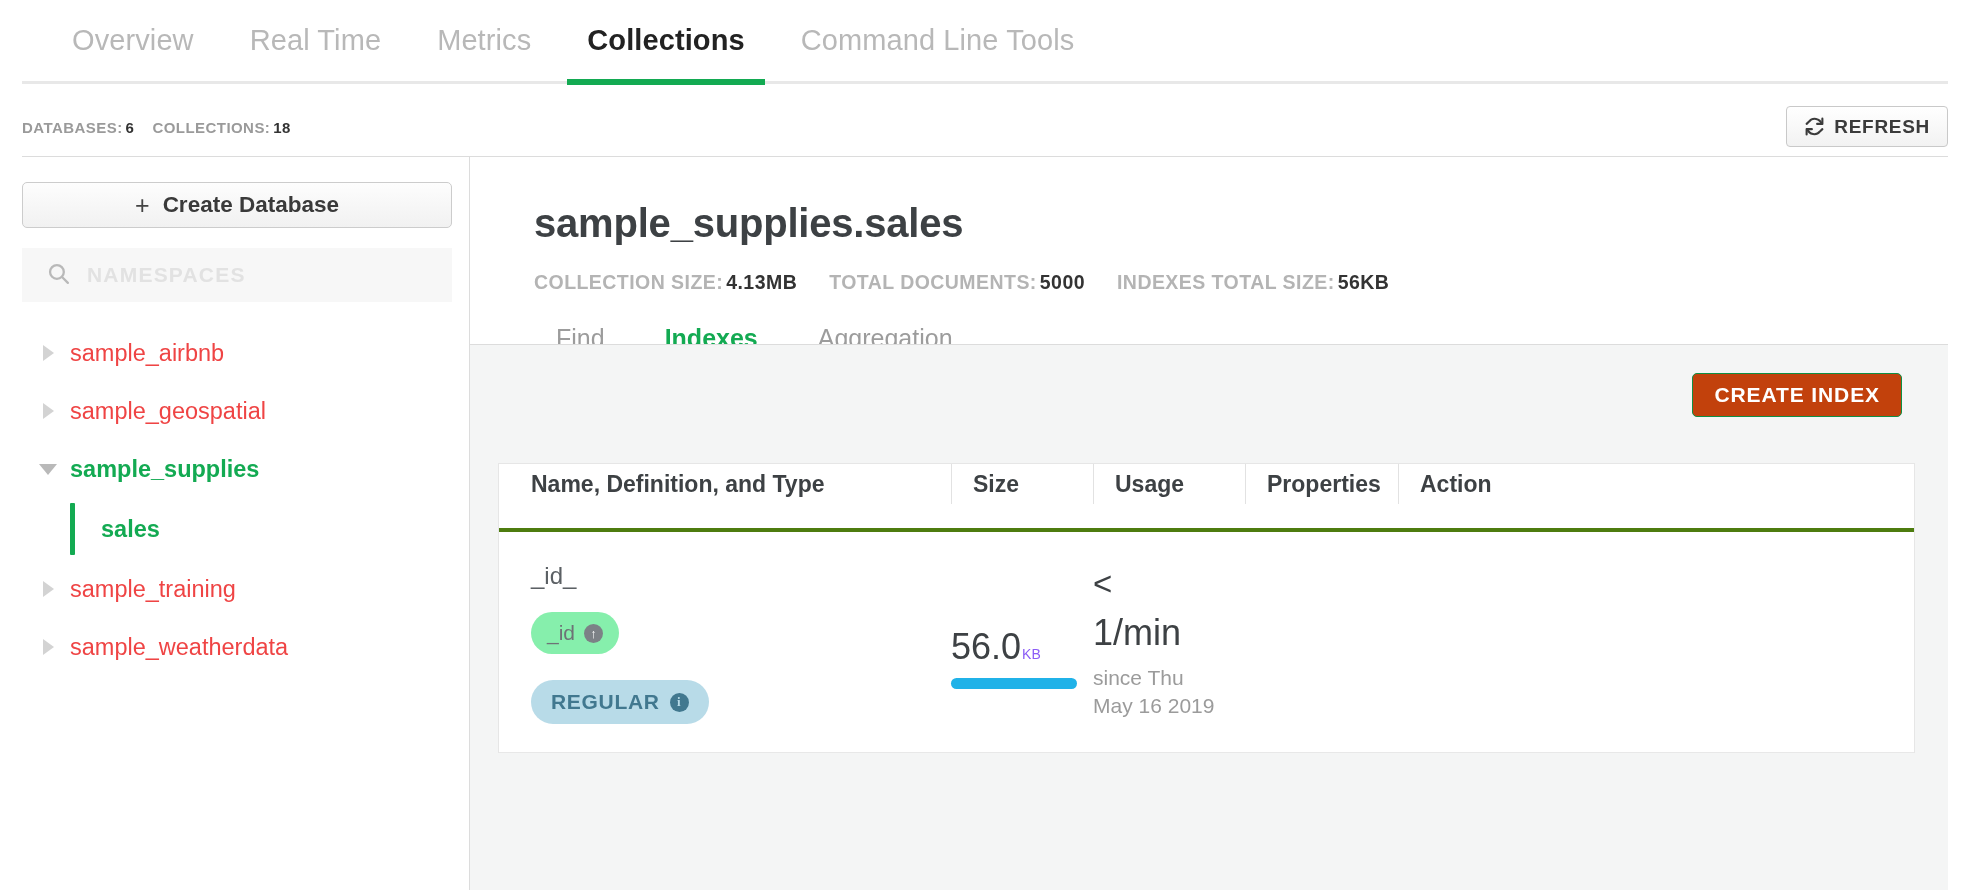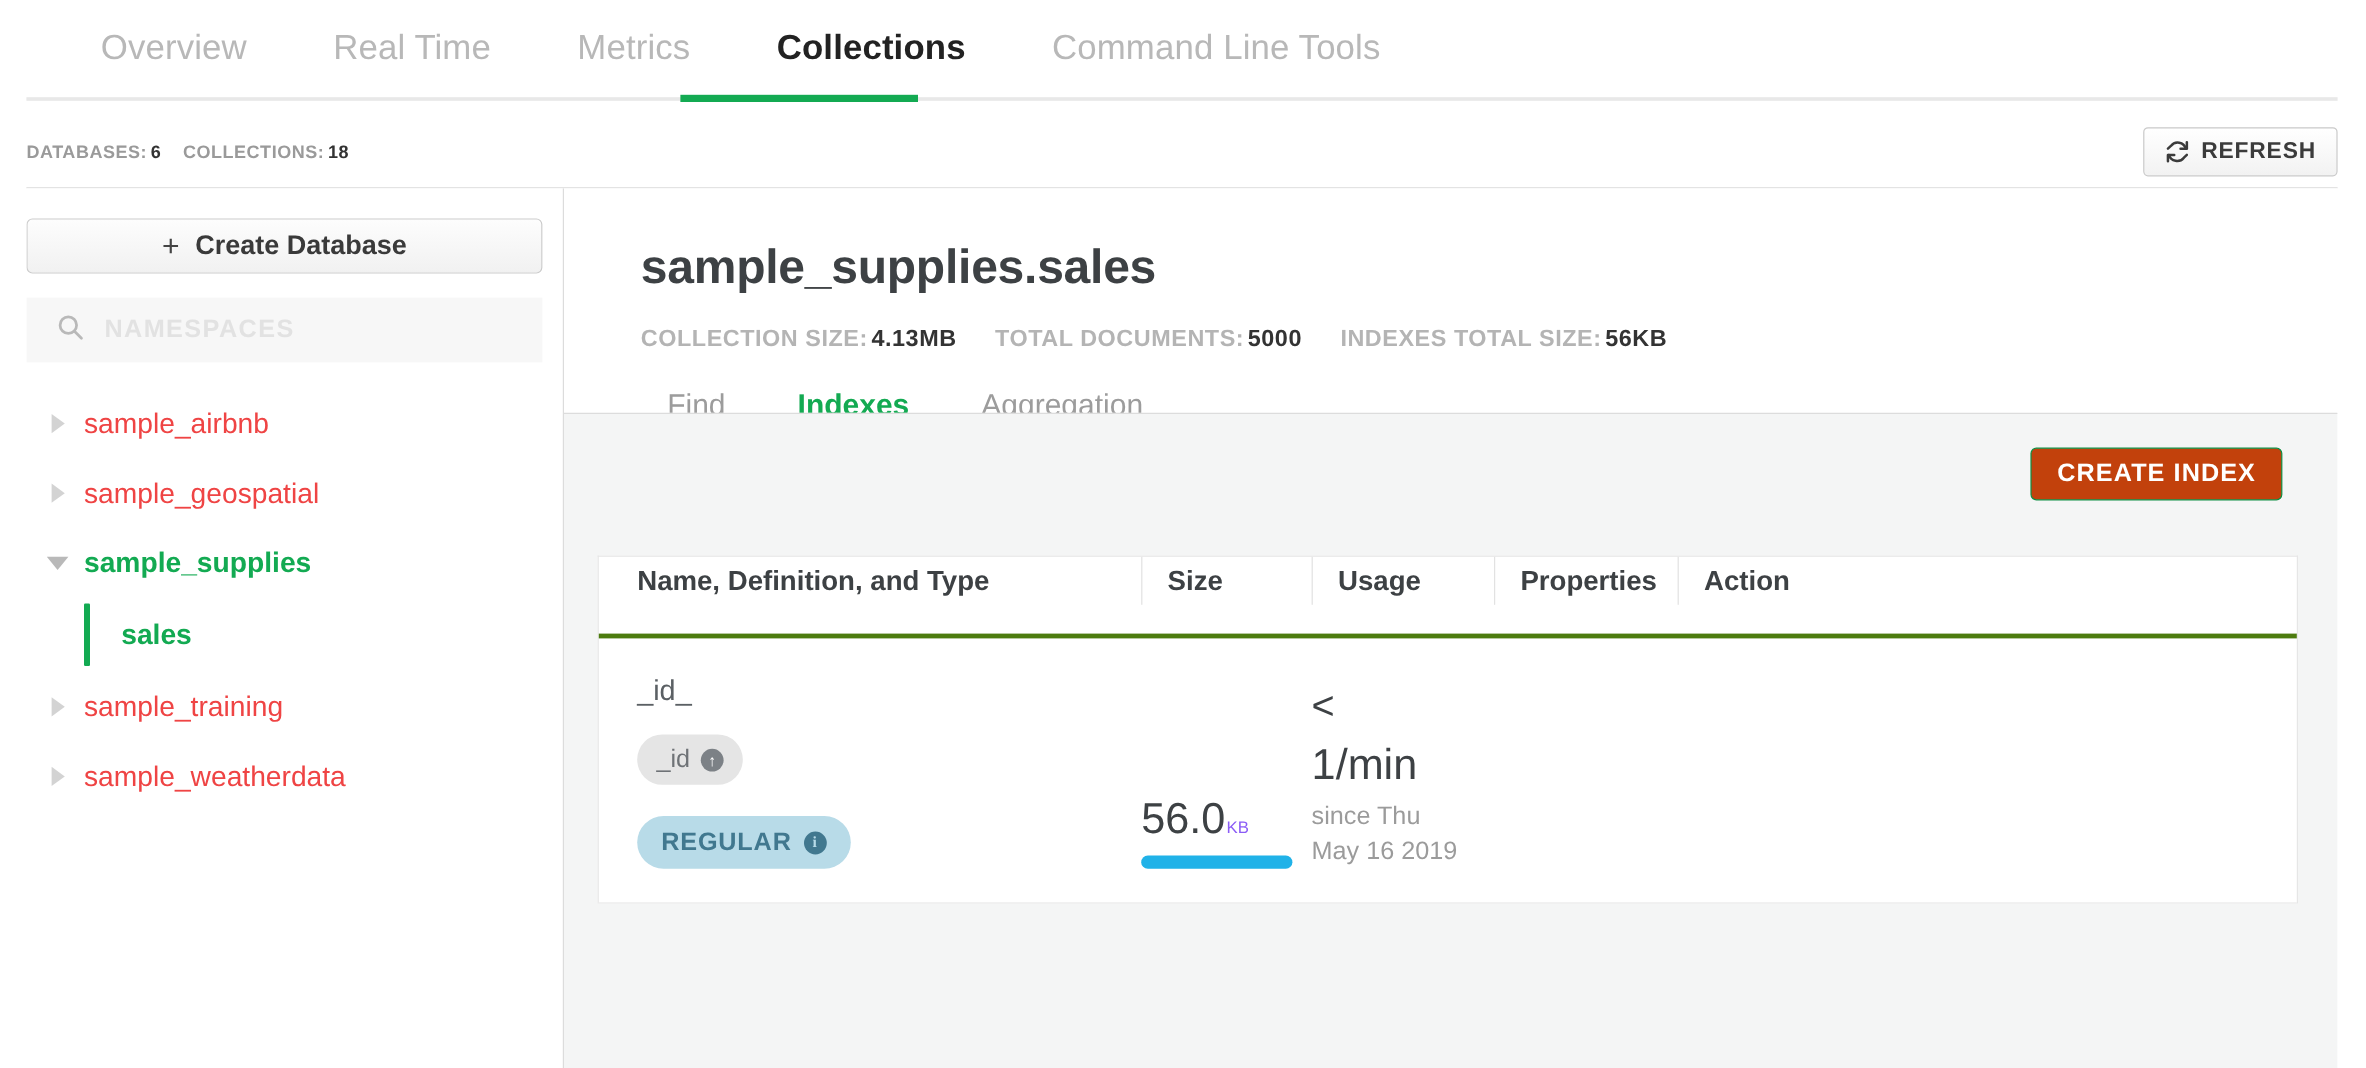--- a/index.html
+++ b/index.html
@@ -17,22 +17,22 @@
     background: #ffffff;
   }
 
   
   .topnav {
     position: absolute; left: 0; top: 0;
     width: 1972px; height: 98px;
     background: #ffffff;
   }
   .nav-tabs {
-    position: absolute; left: 56px; top: 18px;
-    display: flex; align-items: center; gap: 16px;
+    position: absolute; left: 44px; top: 18px;
+    display: flex; align-items: center; gap: 0;
   }
   .nav-tab {
     position: relative;
     padding: 6px 28px 26px 28px;
     font-size: 29px;
     color: #b8b8b8;
     letter-spacing: 0.1px;
     cursor: pointer;
     white-space: nowrap;
   }
@@ -255,36 +255,36 @@
     height: 40px;
   }
   .th + .th { border-left: 1px solid #e2e2e2; padding-left: 21px; }
   .col-name { width: 420px; flex: 0 0 420px; }
   .col-size { width: 142px; flex: 0 0 142px; }
   .col-usage { width: 152px; flex: 0 0 152px; }
   .col-props { width: 153px; flex: 0 0 153px; }
   .col-action { width: 120px; flex: 0 0 120px; }
 
   .trow {
-    display: flex; align-items: flex-end;
+    display: flex; align-items: center;
     min-height: 216px;
     padding: 30px 0 28px 32px;
     border-bottom: 1px solid #e8e8e8;
   }
   .cell { padding-right: 16px; }
   .idx-name {
     font-size: 24px;
     color: #5b6064;
   }
   .def-badge {
     display: inline-flex; align-items: center; gap: 9px;
     margin-top: 22px;
     height: 42px;
     padding: 0 16px;
-    background: #e5e5e5;
+    background: #86efac;
     border-radius: 21px;
     font-size: 21px;
     color: #6e7276;
   }
   .type-badge {
     display: inline-flex; align-items: center; gap: 10px;
     margin-top: 26px;
     height: 44px;
     padding: 0 20px;
     background: #b8dbe8;

